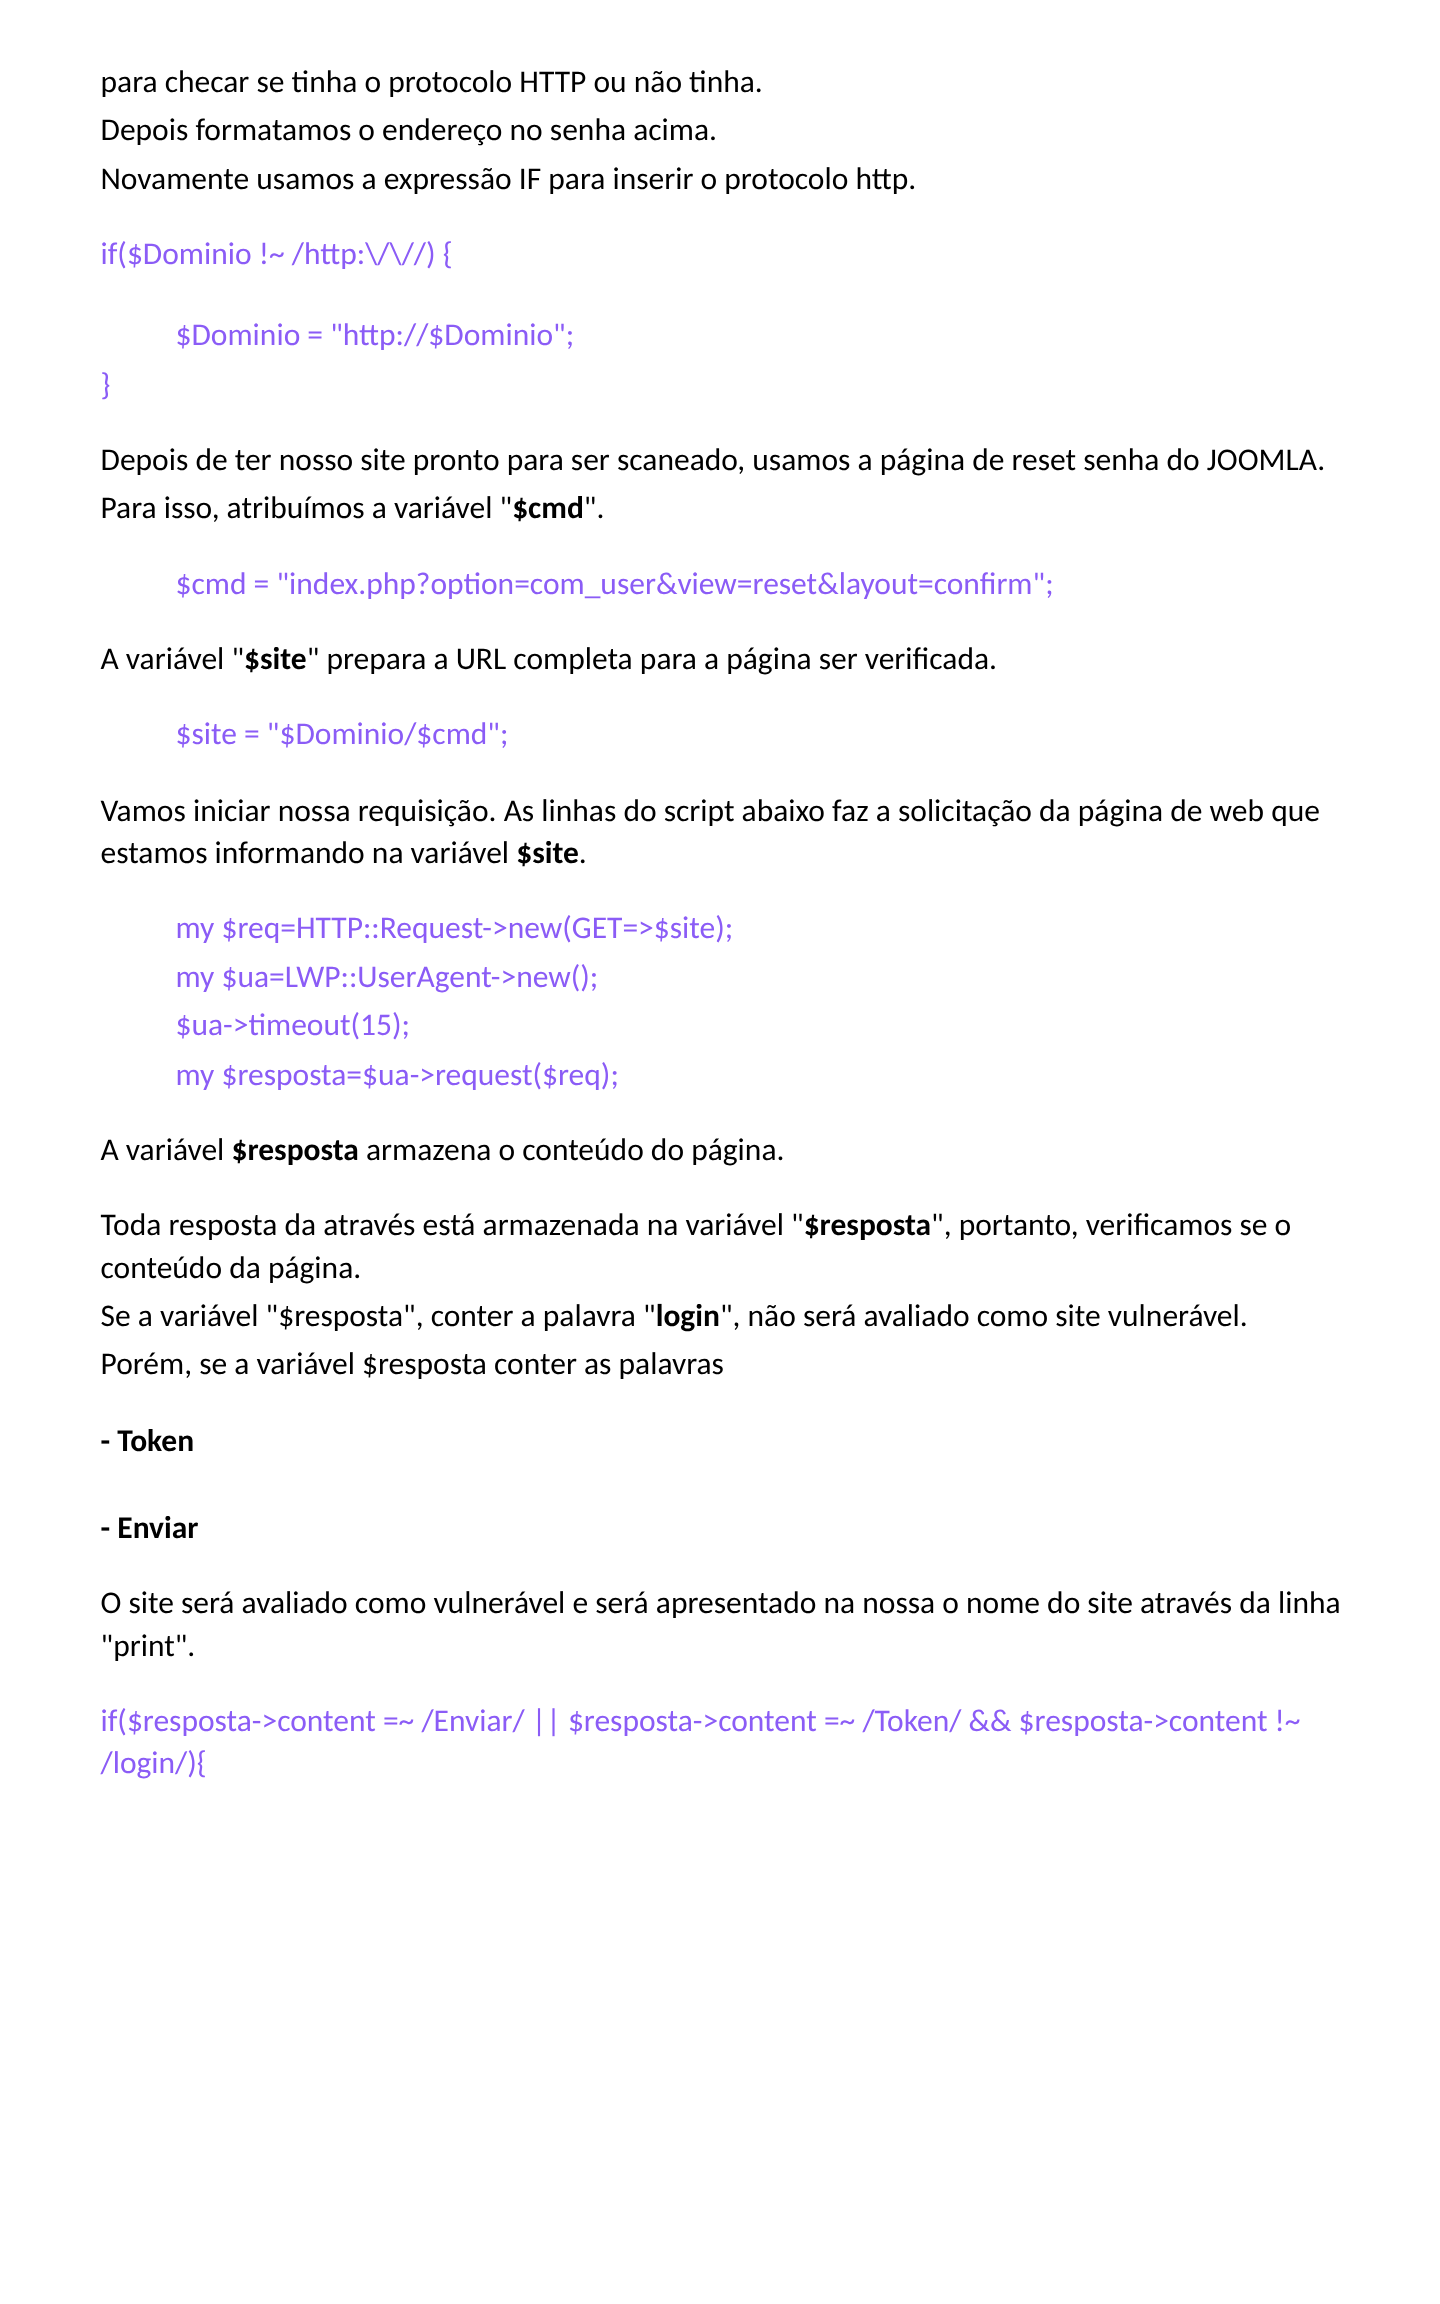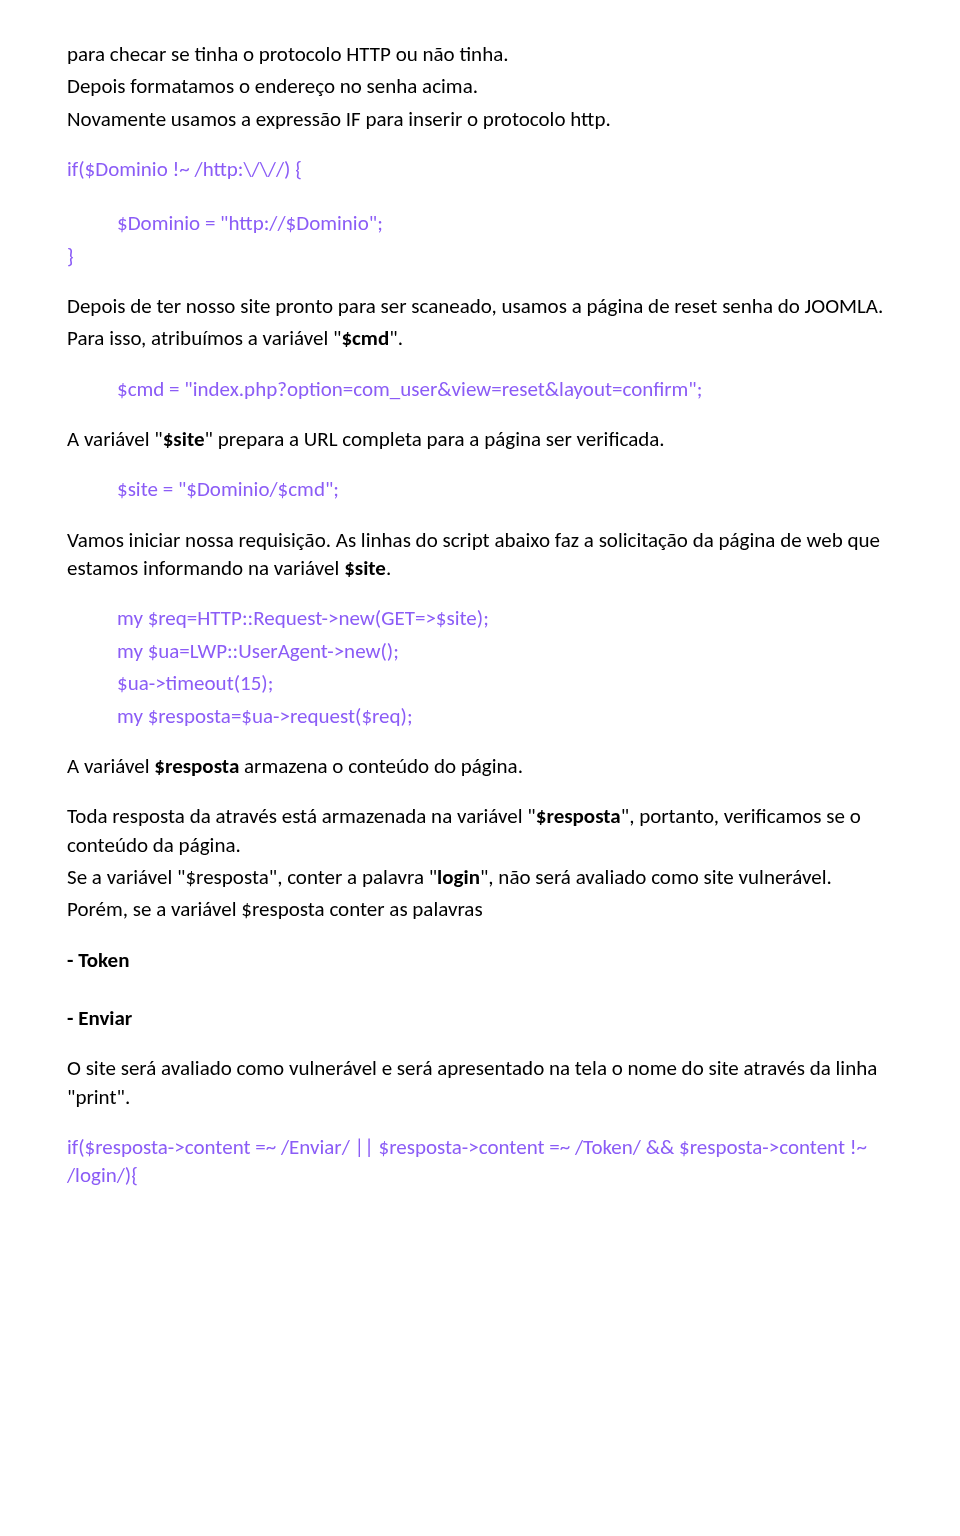--- a/index.html
+++ b/index.html
@@ -97,18 +97,18 @@
 
 <div style="margin-bottom:30px">
   <p class="bold"> - Token</p>
 </div>
 
 <div class="blk">
   <p class="bold"> - Enviar</p>
 </div>
 
 <div class="blk">
-  <p>O site será avaliado como vulnerável e será apresentado na tela o nome do site através da linha "print".</p>
+  <p>O site será avaliado como vulnerável e será apresentado na nossa o nome do site através da linha "print".</p>
 </div>
 
 <div>
   <p class="code">if($resposta-&gt;content =~ /Enviar/ || $resposta-&gt;content =~ /Token/ &amp;&amp; $resposta-&gt;content !~ /login/){</p>
 </div>
 
 </body></html>

